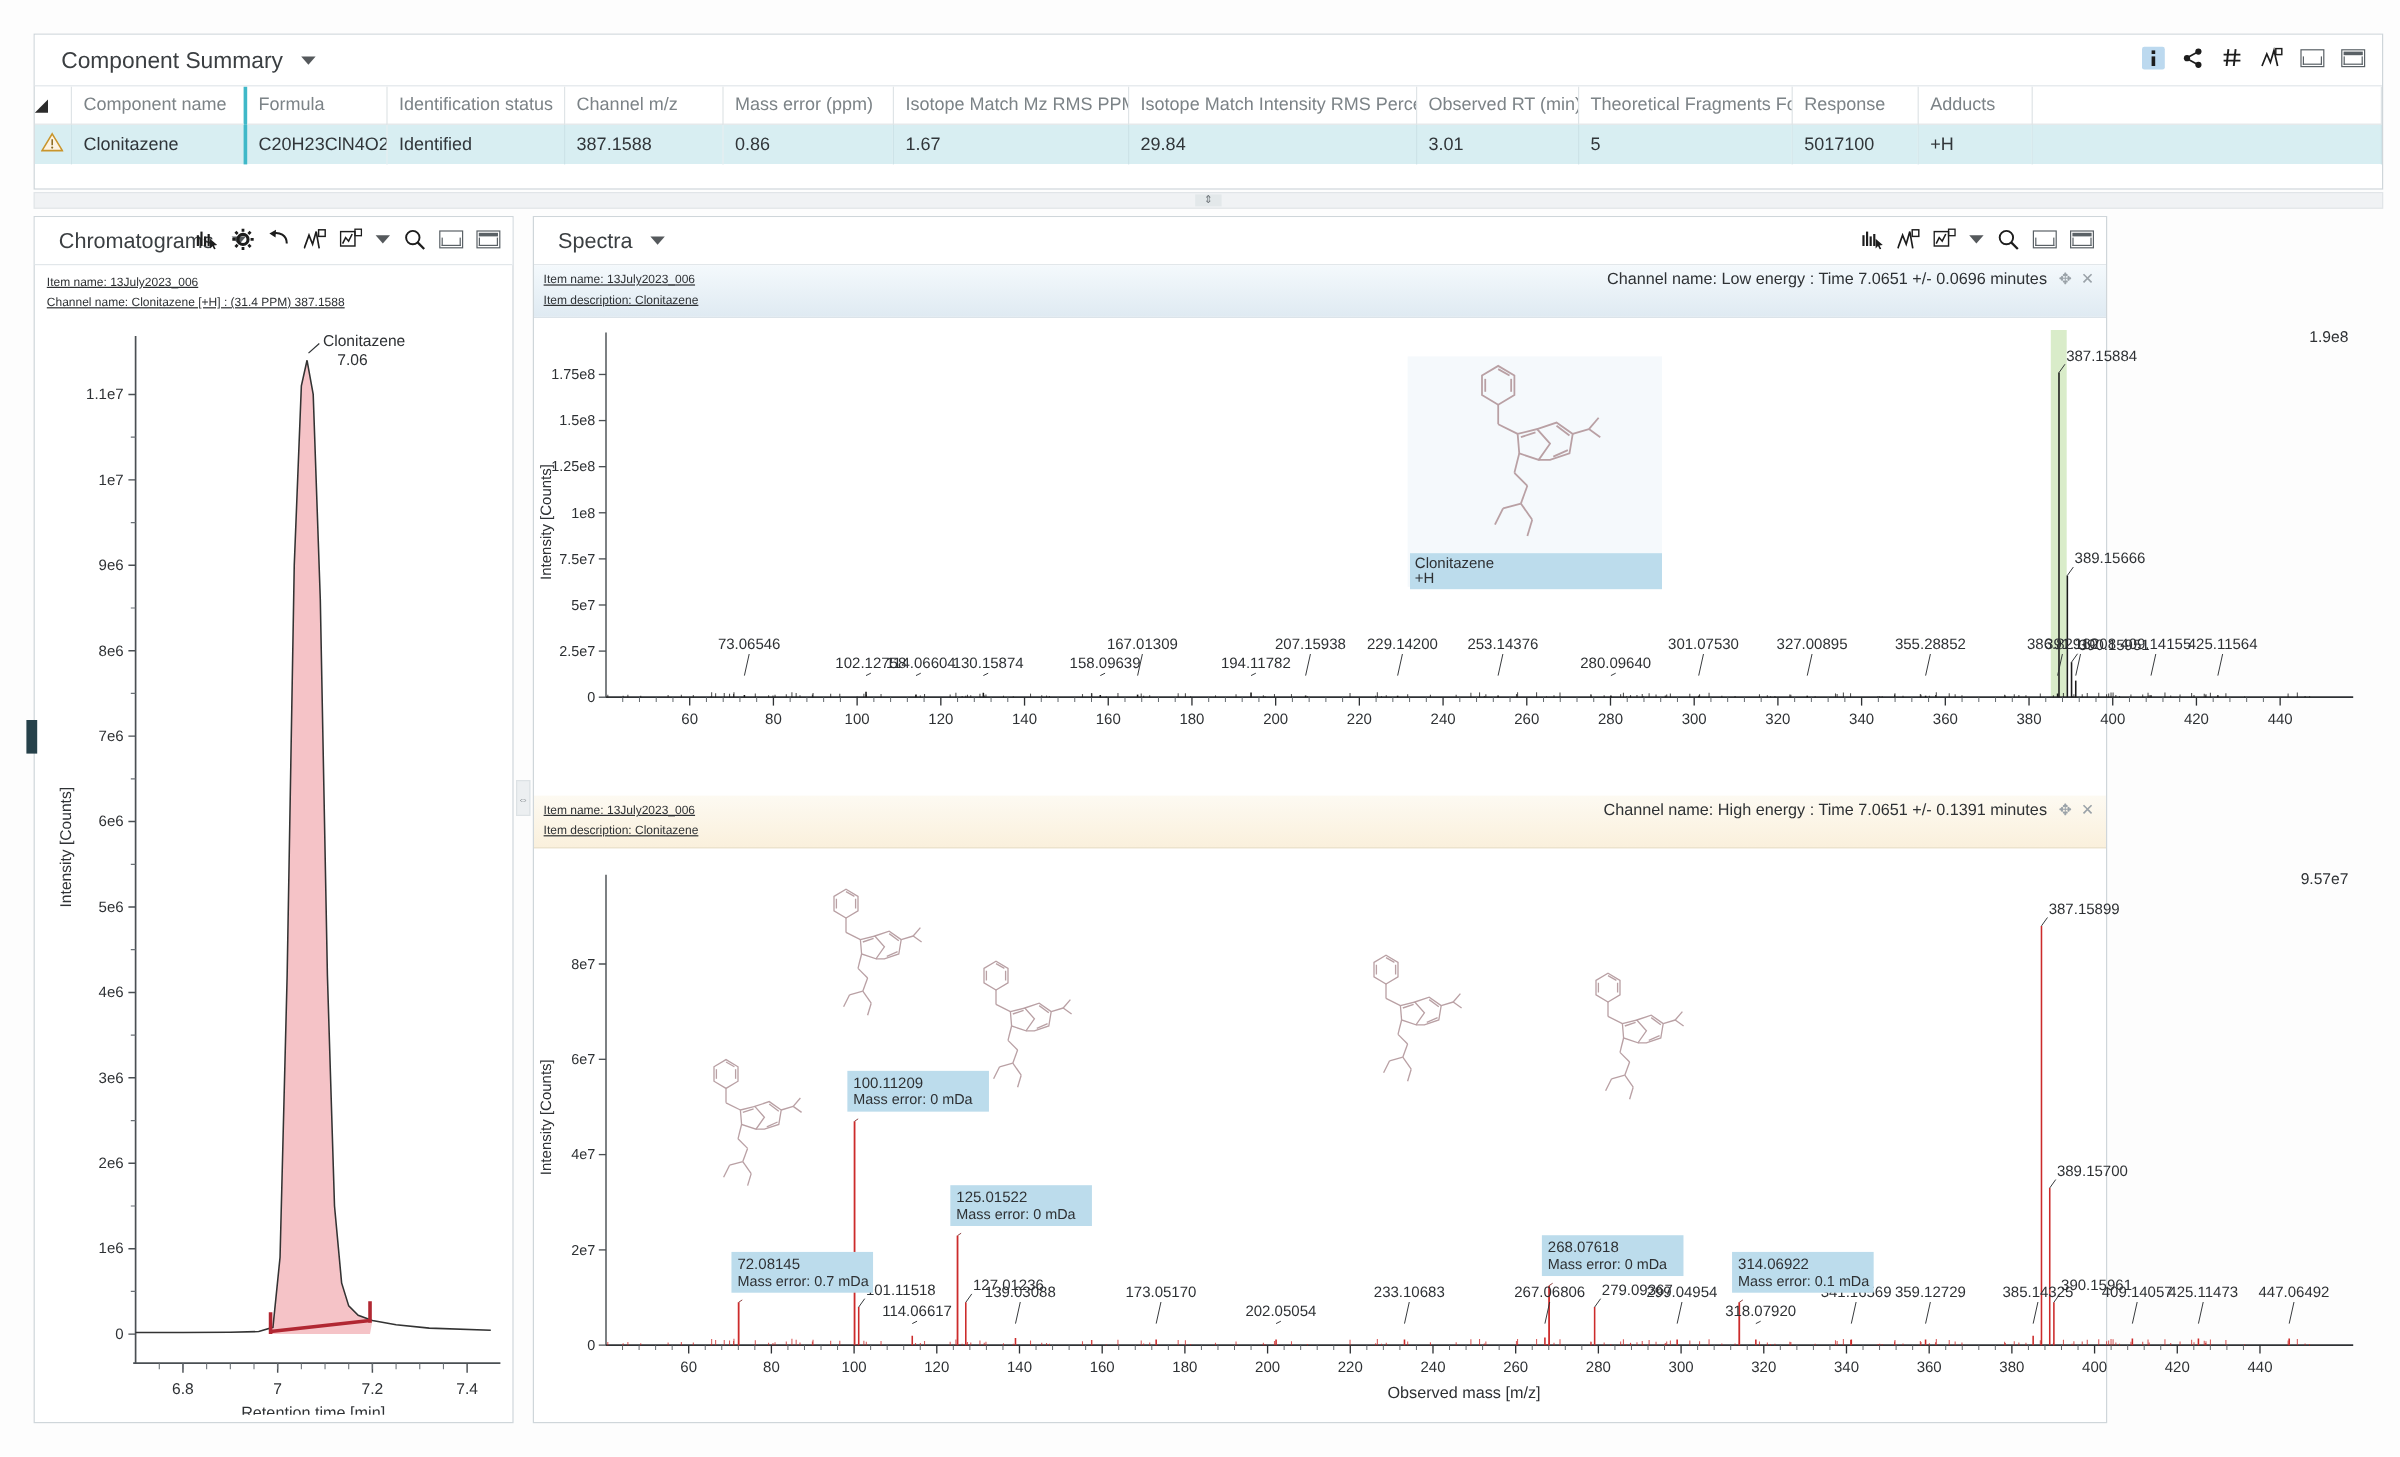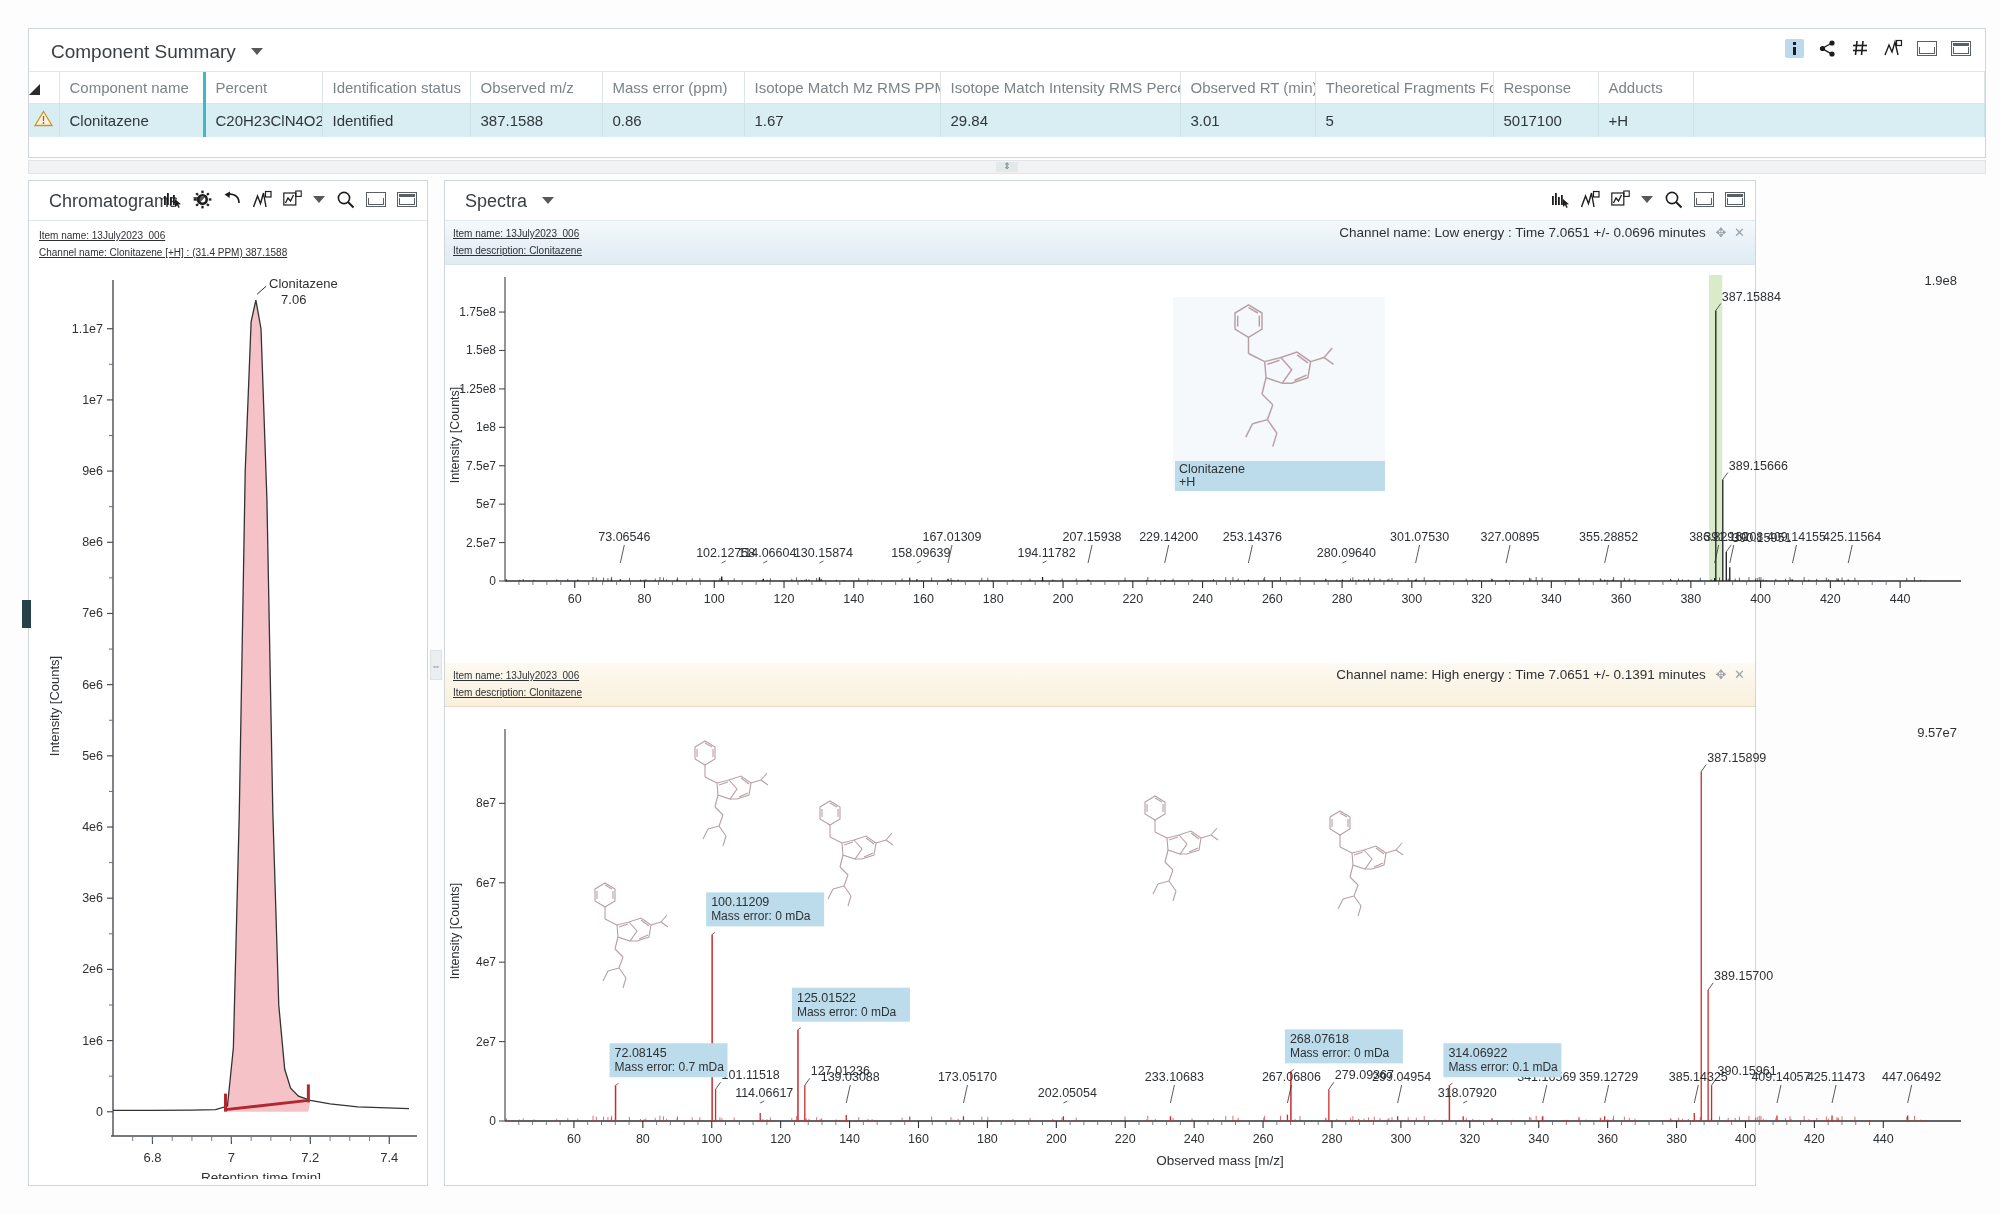--- a/index.html
+++ b/index.html
@@ -253,23 +253,23 @@
           <col style="width:135px">
         <col style="width:178px">
           <col style="width:105px">
           <col style="width:95px">
           <col>
       </colgroup>
       <thead>
         <tr>
           <th class="sortcell"><span class="sort-tri"></span></th>
           <th>Component name</th>
-          <th class="col-split">Percent</th>
+          <th class="col-split">Formula</th>
           <th>Identification status</th>
-          <th>Observed m/z</th>
+          <th>Channel m/z</th>
           <th>Mass error (ppm)</th>
           <th>Isotope Match Mz RMS PPM</th>
           <th>Isotope Match Intensity RMS Percent</th>
           <th>Observed RT (min)</th>
           <th>Theoretical Fragments Found</th>
           <th>Response</th>
           <th>Adducts</th>
           <th></th>
         </tr>
       </thead>

